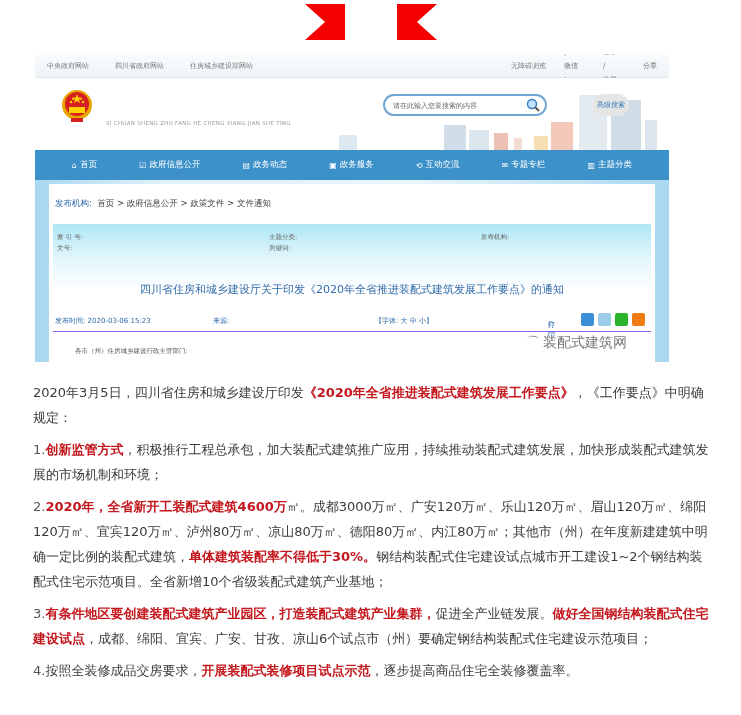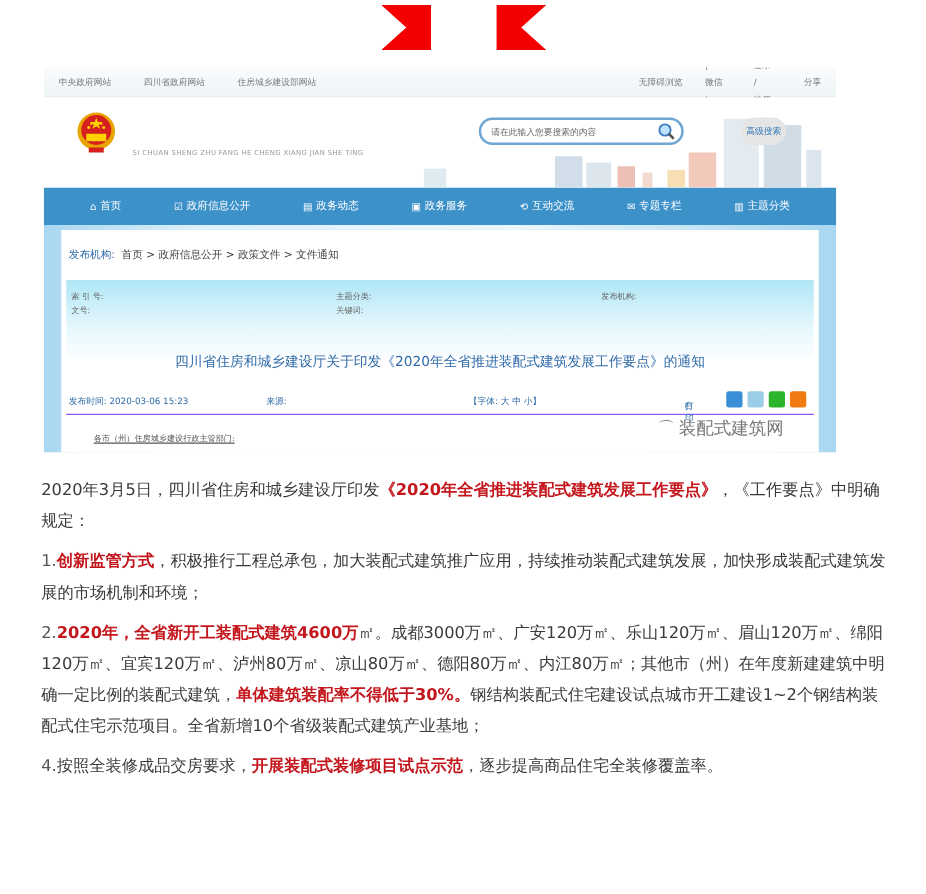--- a/index.html
+++ b/index.html
@@ -61,21 +61,21 @@
   .meta-box {
     position: absolute; left: 4px; right: 4px; top: 40px; height: 62px;
     background: linear-gradient(#aee7f6, #e6f7fc 60%, #fafdff); font-size: 6.5px; color: #666;
   }
   .meta-row { position: absolute; display: flex; }
   .doc-title { position: absolute; left: 0; right: 0; top: 98px; text-align: center; font-size: 11px; color: #2e6aa8; }
   .pubbar { position: absolute; left: 4px; right: 4px; top: 128px; height: 20px; border-bottom: 1px solid #8b5cf6; font-size: 7px; color: #2e6aa8; }
   .pubbar span { position: absolute; top: 4px; }
   .share-icons { position: absolute; right: 6px; top: 1px; display: flex; gap: 4px; }
   .share-icons div { width: 13px; height: 13px; border-radius: 2px; }
-  .salutation { position: absolute; left: 26px; top: 163px; font-size: 6.5px; color: #555; font-family: "DejaVu Serif", serif; text-decoration: underline; }
+  .salutation { position: absolute; left: 26px; top: 163px; font-size: 6.5px; color: #555; font-family: "DejaVu Serif", serif; }
   .watermark { position: absolute; right: 28px; top: 150px; font-size: 14px; color: #777; display: flex; align-items: center; gap: 3px; }
 
   
   .article { position: absolute; left: 33px; top: 380px; width: 682px; font-size: 13px; line-height: 25px; color: #3a3a3a; font-family: "DejaVu Sans", sans-serif; }
   .article p { margin-bottom: 7px; }
   .red { color: #c3171d; font-weight: bold; }
   .num { color: #555; }
 </style>
 </head>
 <body>
@@ -229,15 +229,18 @@
   <p>
     <span>2020年3月5日，四川省住房和城乡建设厅印发</span><span class="red">《2020年全省推进装配式建筑发展工作要点》</span><span>，《工作要点》中明确规定：</span>
   </p>
   <p>
     <span class="num">1.</span><span class="red">创新监管方式</span><span>，积极推行工程总承包，加大装配式建筑推广应用，持续推动装配式建筑发展，加快形成装配式建筑发展的市场机制和环境；</span>
   </p>
   <p>
     <span class="num">2.</span><span class="red">2020年，全省新开工装配式建筑4600万</span><span>㎡。成都3000万㎡、广安120万㎡、乐山120万㎡、眉山120万㎡、绵阳120万㎡、宜宾120万㎡、泸州80万㎡、凉山80万㎡、德阳80万㎡、内江80万㎡；其他市（州）在年度新建建筑中明确一定比例的装配式建筑，</span><span class="red">单体建筑装配率不得低于30%。</span><span>钢结构装配式住宅建设试点城市开工建设1~2个钢结构装配式住宅示范项目。全省新增10个省级装配式建筑产业基地；</span>
   </p>
   <p>
+    <span class="num">3.</span><span class="red">有条件地区要创建装配式建筑产业园区，打造装配式建筑产业集群，</span><span>促进全产业链发展。</span><span class="red">做好全国钢结构装配式住宅建设试点</span><span>，成都、绵阳、宜宾、广安、甘孜、凉山6个试点市（州）要确定钢结构装配式住宅建设示范项目；</span>
+  </p>
+  <p>
     <span class="num">4.</span><span>按照全装修成品交房要求，</span><span class="red">开展装配式装修项目试点示范</span><span>，逐步提高商品住宅全装修覆盖率。</span>
   </p>
 </div>
 
 </body></html>

